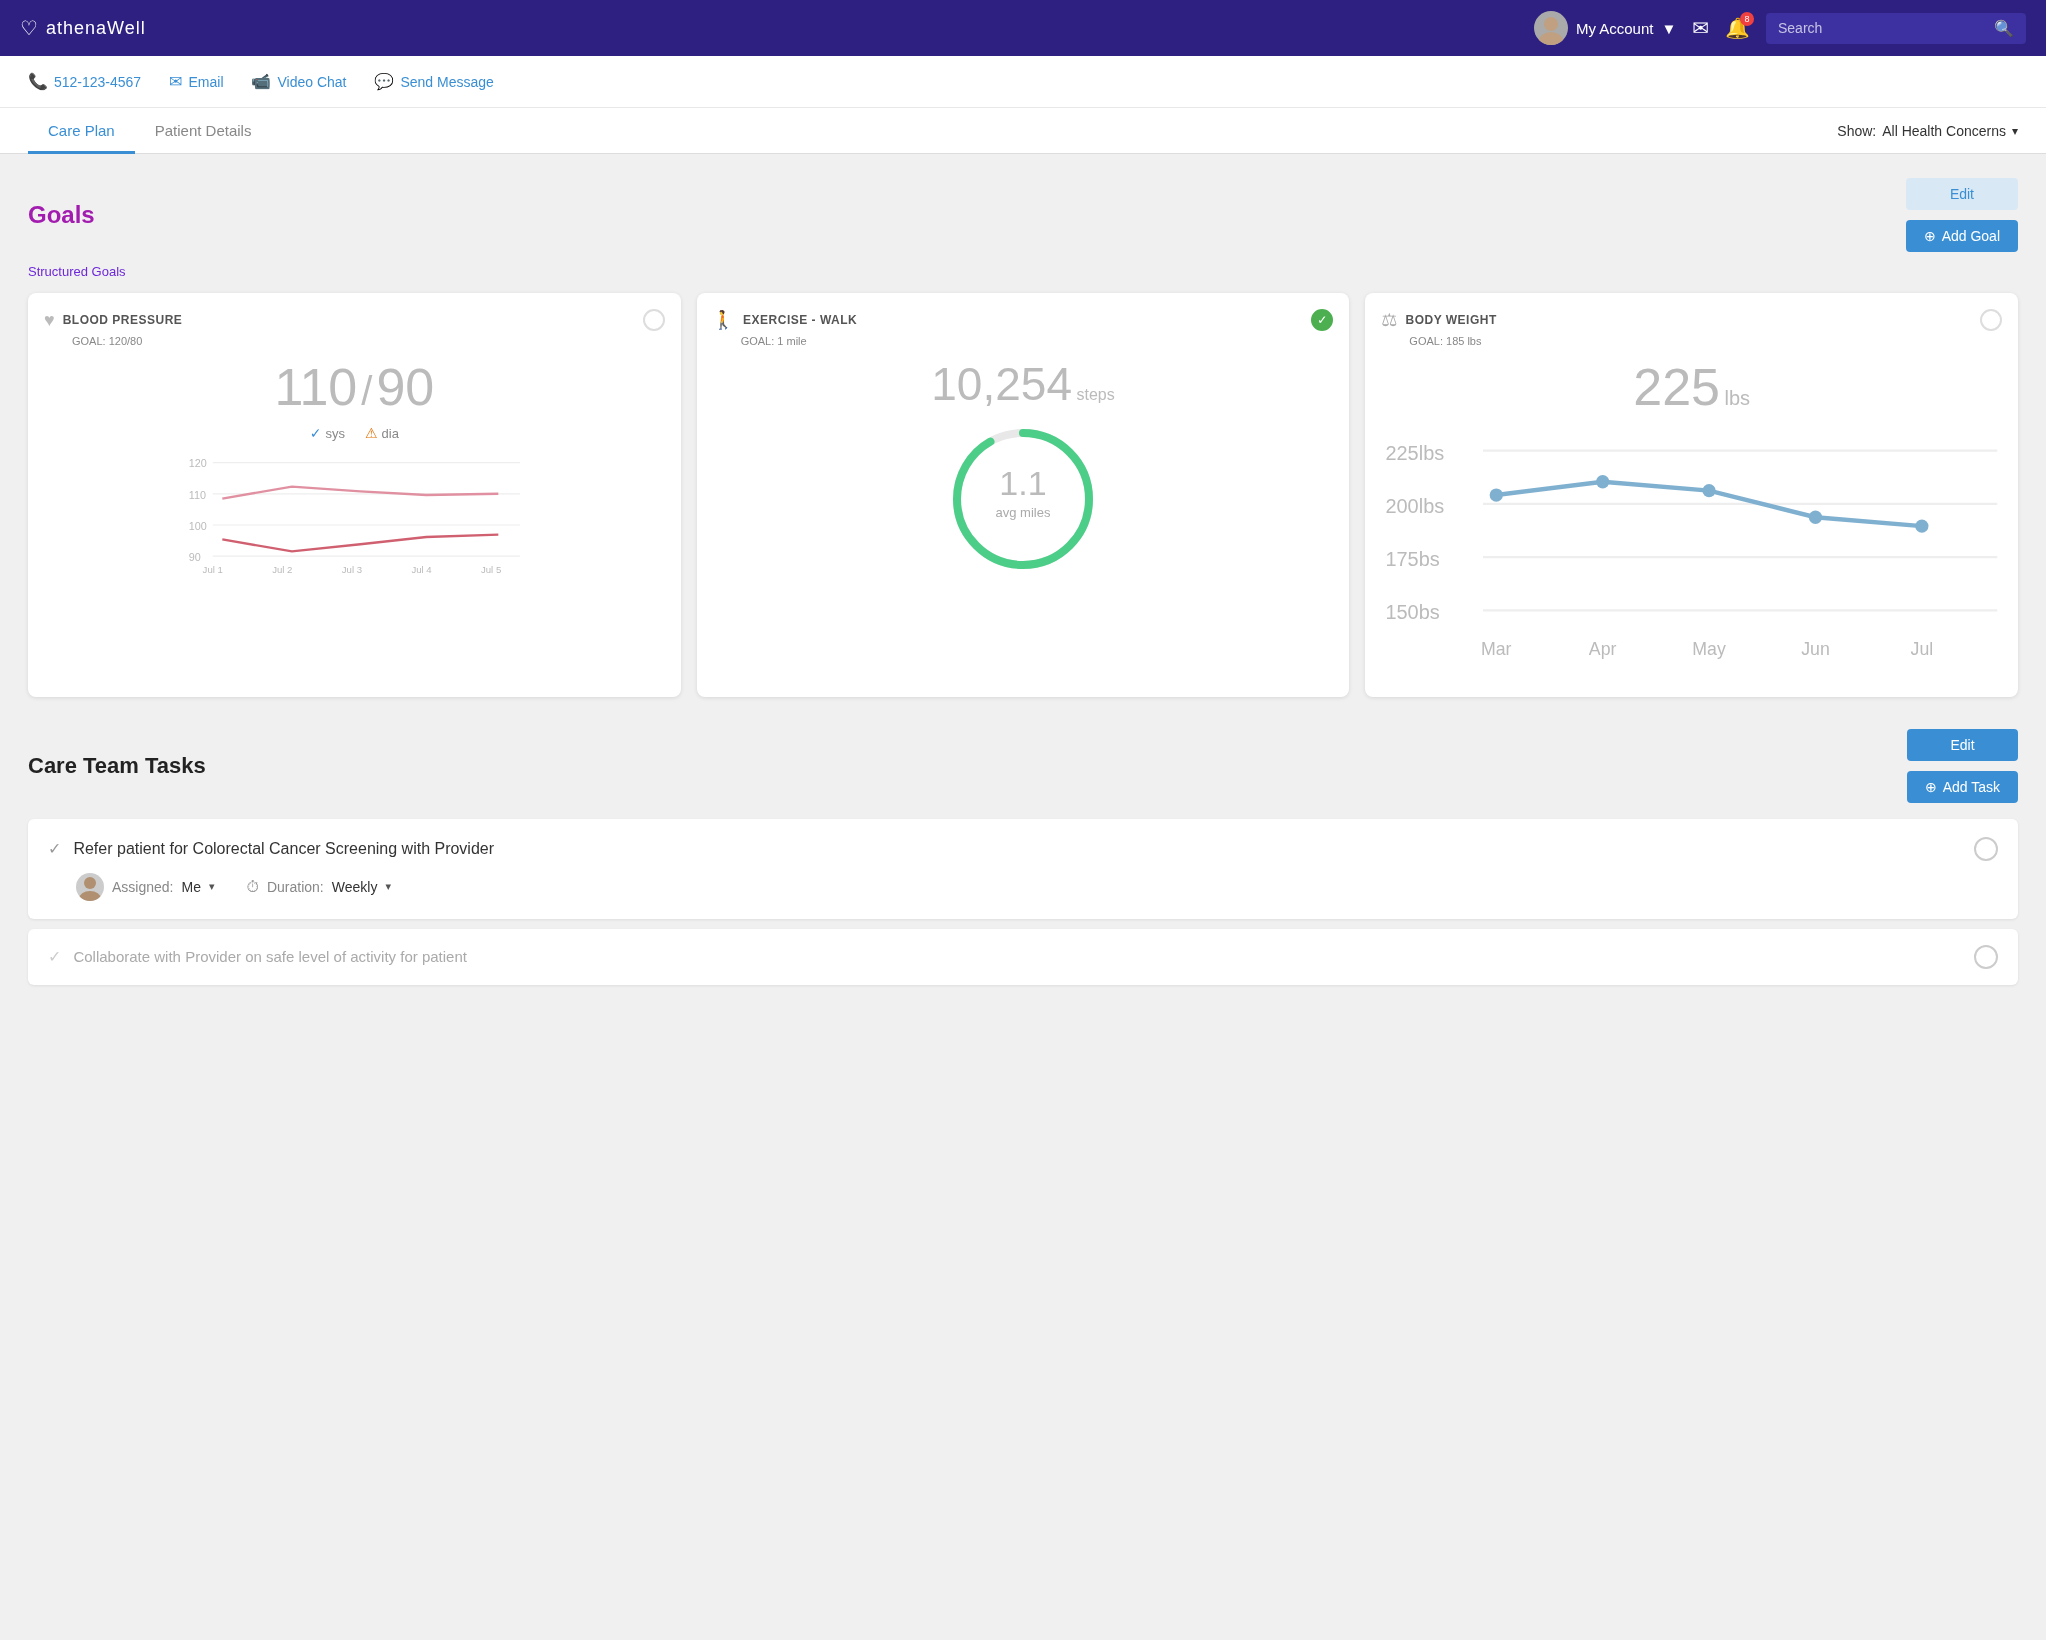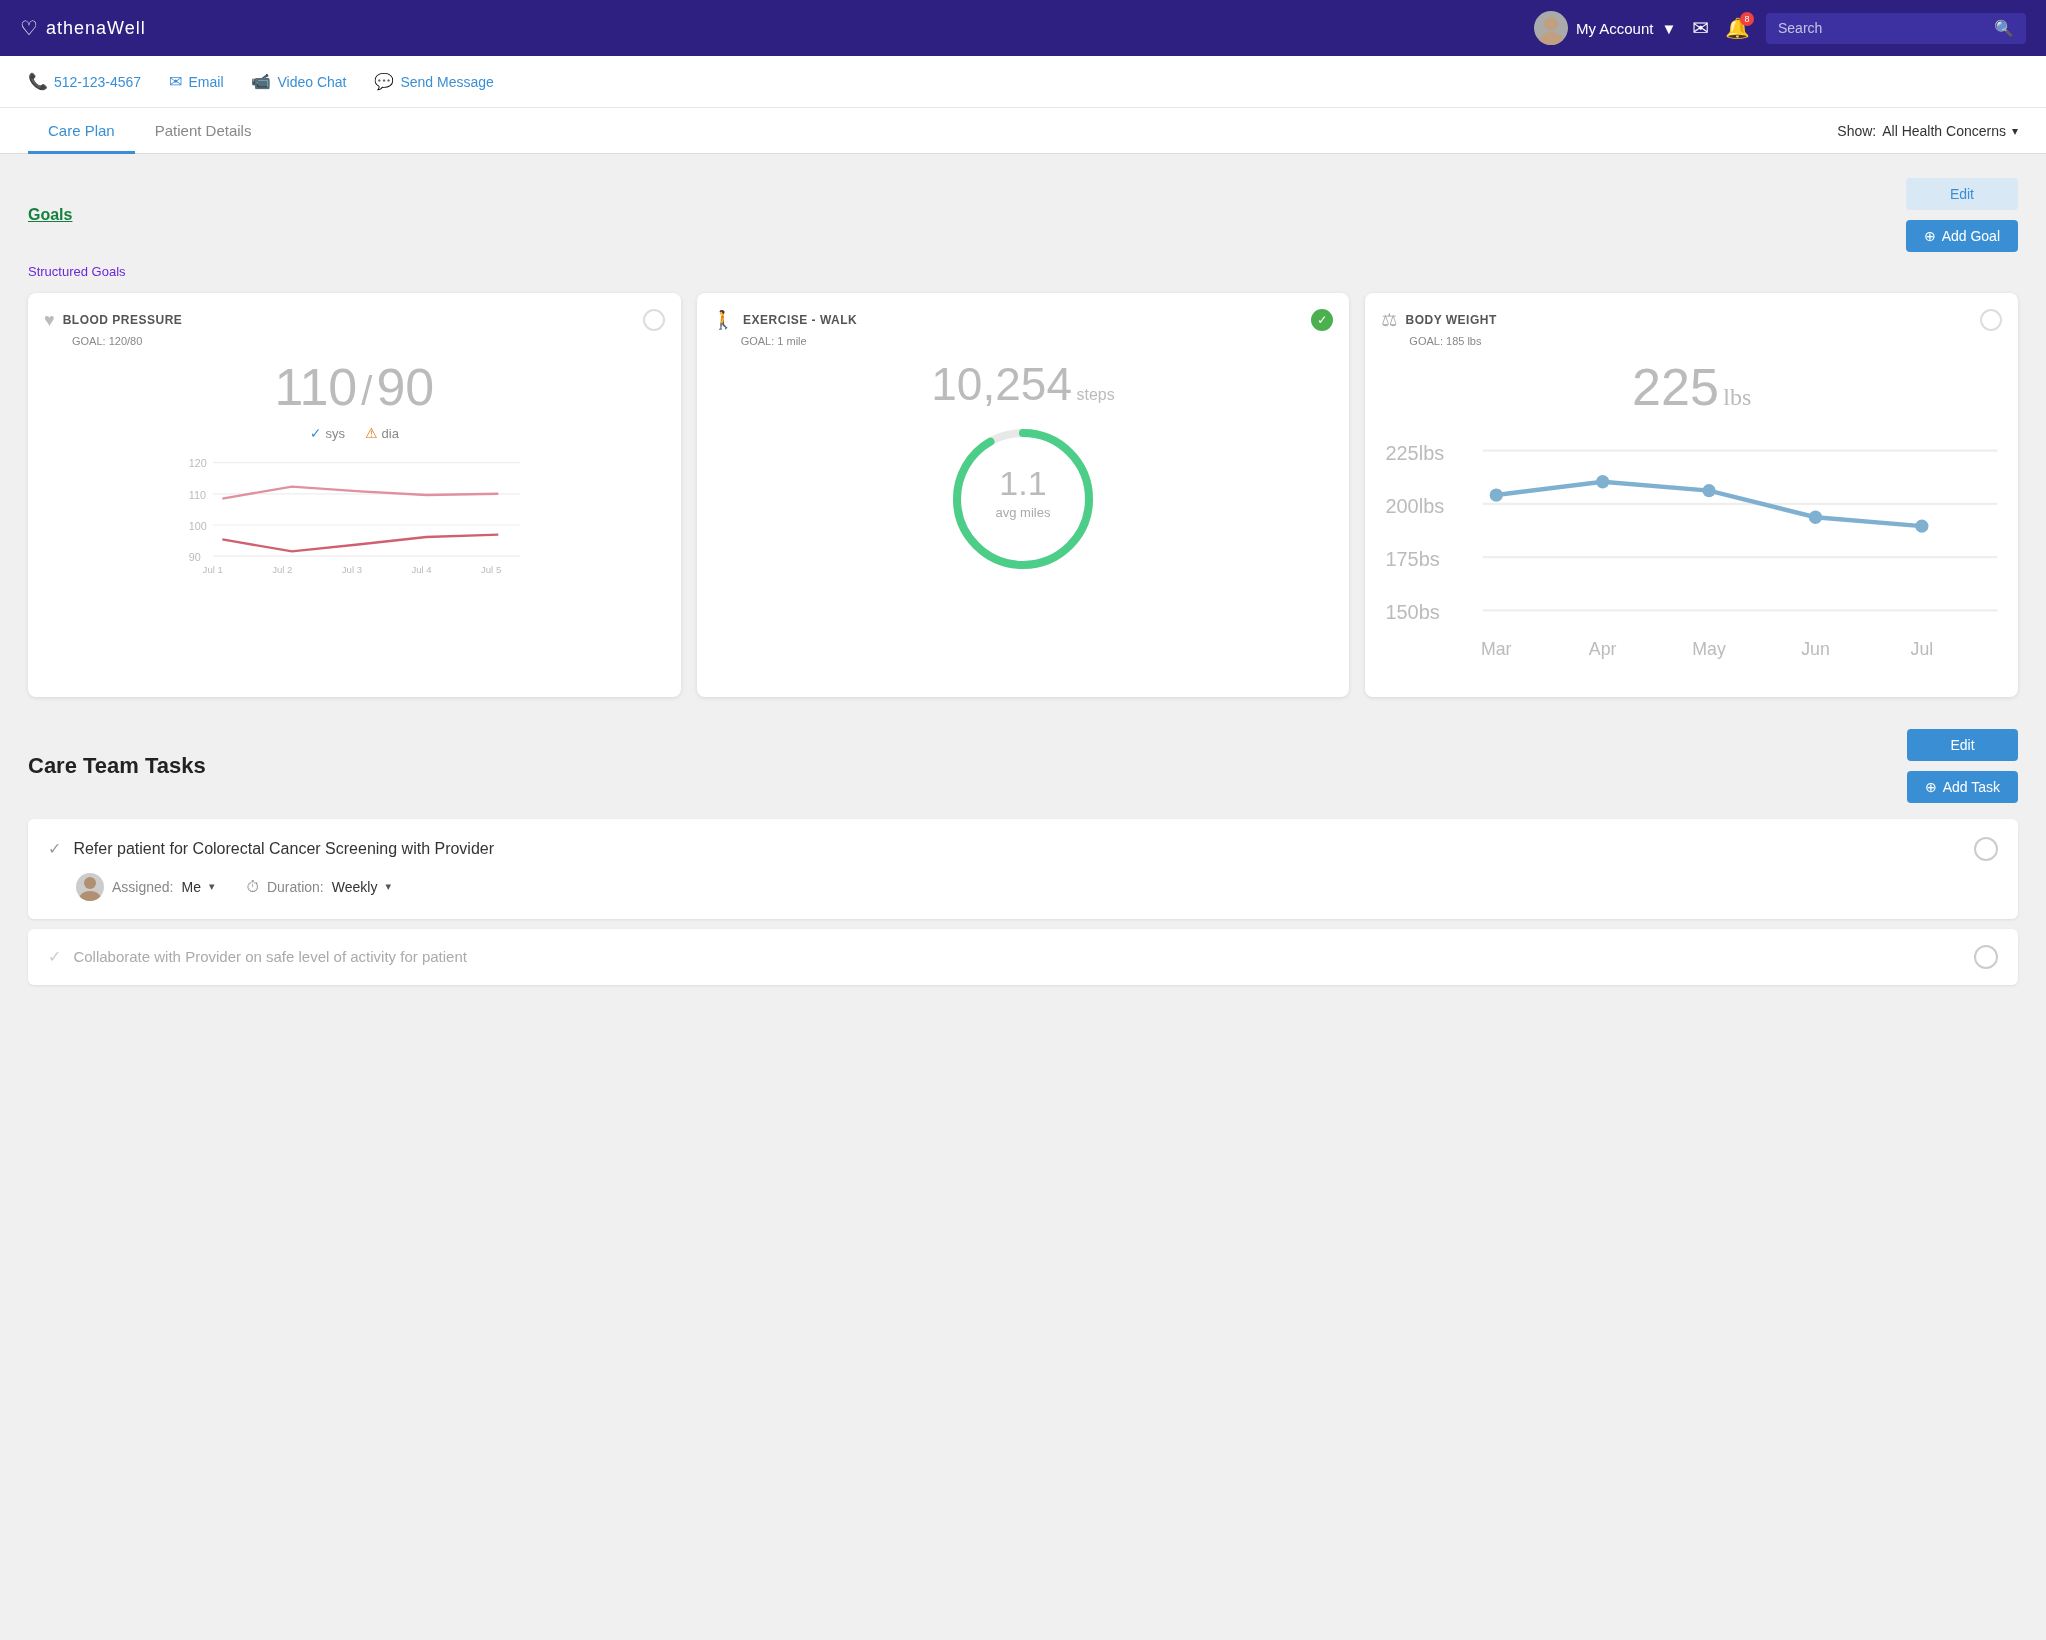--- a/index.html
+++ b/index.html
@@ -84,21 +84,21 @@
     .chevron { color: #555; font-size: 12px; }
 
     
     .main-content { padding: 24px 28px; }
 
     
     .section-header {
       display: flex; align-items: center; justify-content: space-between;
       margin-bottom: 12px;
     }
-    .section-title { font-size: 16px; font-weight: 600; color: #15803d; text-decoration: underline; }
+    .section-title { font-size: 24px; font-weight: 600; color: #a21caf; }
     .section-actions { display: flex; gap: 10px; flex-direction: column; }
     .btn-edit {
       background: #d8e8f5; color: #3a8fd4; border: none;
       padding: 8px 20px; border-radius: 4px; font-size: 14px; cursor: pointer;
     }
     .btn-add {
       background: #3a8fd4; color: white; border: none;
       padding: 8px 18px; border-radius: 4px; font-size: 14px; cursor: pointer;
       display: flex; align-items: center; gap: 6px;
     }
@@ -333,21 +333,21 @@
           <span class="goal-icon">⚖</span>
           <span class="goal-title">BODY WEIGHT</span>
         </div>
         <div class="goal-check"></div>
       </div>
       <div class="goal-subtitle">
         <span>GOAL: </span><span>185 lbs</span>
       </div>
       <div style="text-align:center; margin: 8px 0 16px;">
         <span style="font-size:52px; color:#bbb; font-weight:300;">225</span>
-        <span style="font-size:24px; color:#bbb;font-family:Liberation Serif, serif;">lbs</span>
+        <span style="font-size:20px; color:#bbb;">lbs</span>
       </div>
 
       <div>
         <svg width="100%" viewBox="0 0 280 110" xmlns="http://www.w3.org/2000/svg">
           <text x="2" y="12" font-size="9" fill="#bbb">225lbs</text>
           <text x="2" y="36" font-size="9" fill="#bbb">200lbs</text>
           <text x="2" y="60" font-size="9" fill="#bbb">175bs</text>
           <text x="2" y="84" font-size="9" fill="#bbb">150bs</text>
           <line x1="46" y1="8" x2="278" y2="8" stroke="#eee" stroke-width="1"></line>
           <line x1="46" y1="32" x2="278" y2="32" stroke="#eee" stroke-width="1"></line>

